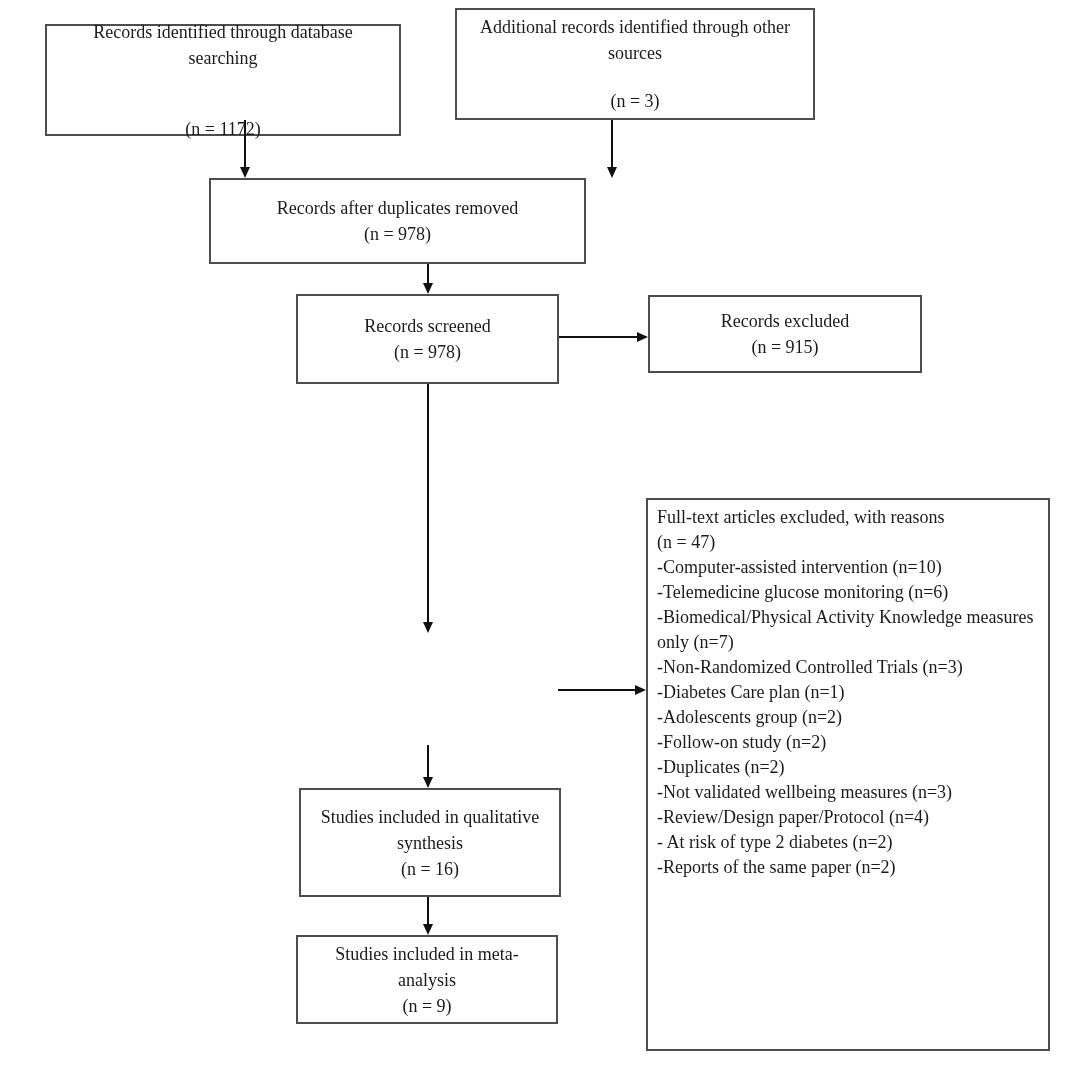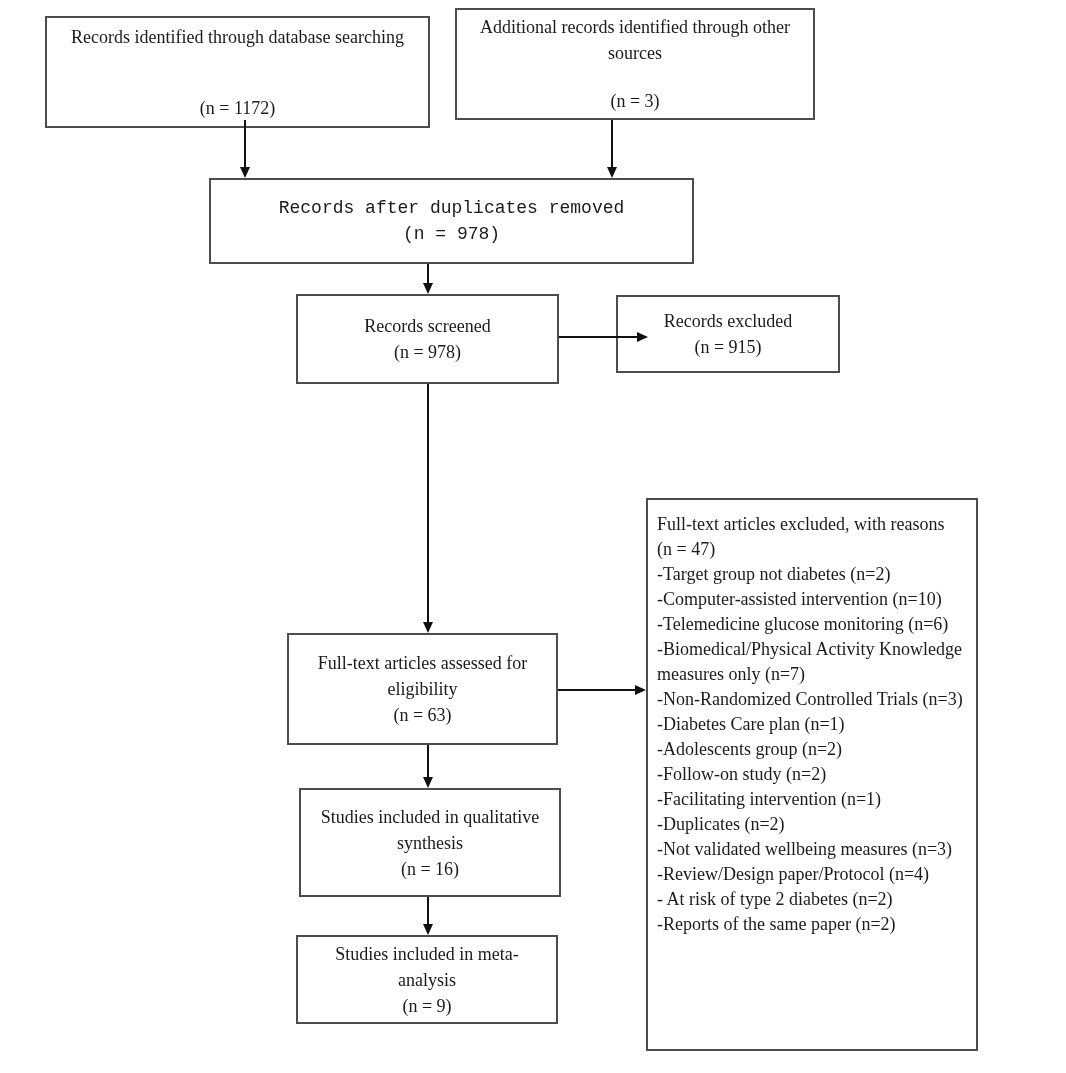--- a/index.html
+++ b/index.html
@@ -22,32 +22,32 @@
   .box.center {
     display: flex;
     flex-direction: column;
     justify-content: center;
     align-items: center;
     text-align: center;
     line-height: 26px;
     padding: 4px 10px;
   }
   
-  #box-identified   { left: 45px;  top: 16px;   width: 385px; height: 112px; gap: 45px; }
+  #box-identified   { left: 45px;  top: 24px;   width: 356px; height: 112px; gap: 45px; }
   #box-additional   { left: 455px; top: 8px;   width: 360px; height: 112px; justify-content: space-between; }
-  #box-dedup        { left: 209px; top: 178px; width: 485px; height: 86px; font-family: Liberation Mono, monospace;  }
+  #box-dedup        { left: 209px; top: 178px; width: 377px; height: 86px;  }
   #box-screened     { left: 296px; top: 294px; width: 263px; height: 90px;  }
-  #box-excluded     { left: 616px; top: 295px; width: 224px; height: 78px;  }
+  #box-excluded     { left: 648px; top: 295px; width: 274px; height: 78px;  }
   #box-fulltext     { left: 287px; top: 633px; width: 271px; height: 112px; }
   #box-qualitative  { left: 299px; top: 788px; width: 262px; height: 109px; }
   #box-meta         { left: 296px; top: 935px; width: 262px; height: 89px; }
   
   #box-reasons {
-    left: 646px; top: 498px; width: 332px; height: 553px;
-    padding: 12px 8px 0 9px;
+    left: 646px; top: 498px; width: 404px; height: 553px;
+    padding: 5px 8px 0 9px;
     line-height: 25px;
     text-align: left;
   }
   .reason-line { white-space: normal; }
   
   .arrow-v { position: absolute; width: 2px; background: #111111; }
   .arrow-v::after {
     content: ""; position: absolute; top: 100%; left: 50%;
     transform: translateX(-50%);
     border-left: 5px solid transparent;
@@ -94,37 +94,31 @@
   <div class="box center" id="box-screened">
     <div>Records screened</div>
     <div>(n = 978)</div>
   </div>
 
   <div class="box center" id="box-excluded">
     <div>Records excluded</div>
     <div>(n = 915)</div>
   </div>
 
-  <div class="box center" id="box-fulltext">
-    <div>Full-text articles assessed for eligibility</div>
-    <div>(n = 63)</div>
-  </div>
 
   <div class="box" id="box-reasons">
     <div class="reason-line">Full-text articles excluded, with reasons</div>
     <div class="reason-line">(n = 47)</div>
-    <div class="reason-line">-Target group not diabetes (n=2)</div>
     <div class="reason-line">-Computer-assisted intervention (n=10)</div>
     <div class="reason-line">-Telemedicine glucose monitoring (n=6)</div>
     <div class="reason-line">-Biomedical/Physical Activity Knowledge measures only (n=7)</div>
     <div class="reason-line">-Non-Randomized Controlled Trials (n=3)</div>
     <div class="reason-line">-Diabetes Care plan (n=1)</div>
     <div class="reason-line">-Adolescents group (n=2)</div>
     <div class="reason-line">-Follow-on study (n=2)</div>
-    <div class="reason-line">-Facilitating intervention (n=1)</div>
     <div class="reason-line">-Duplicates (n=2)</div>
     <div class="reason-line">-Not validated wellbeing measures (n=3)</div>
     <div class="reason-line">-Review/Design paper/Protocol (n=4)</div>
     <div class="reason-line">- At risk of type 2 diabetes (n=2)</div>
     <div class="reason-line">-Reports of the same paper (n=2)</div>
   </div>
 
   <div class="box center" id="box-qualitative">
     <div>Studies included in qualitative synthesis</div>
     <div>(n = 16)</div>

